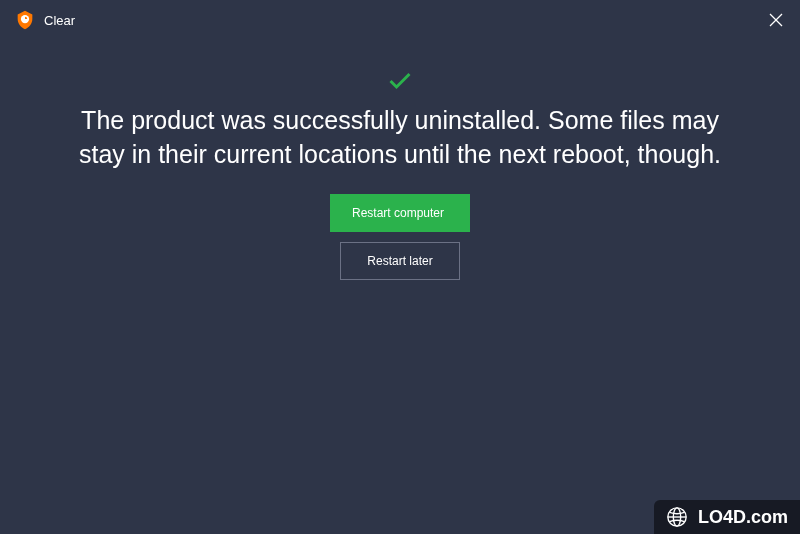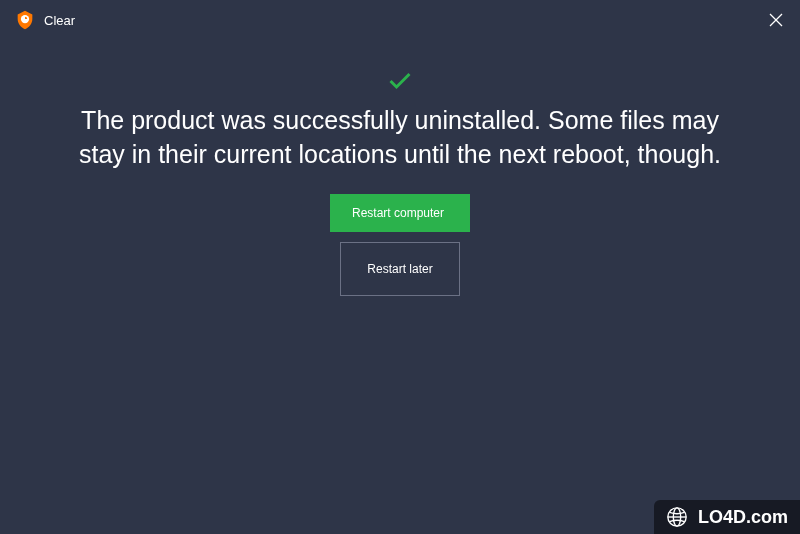--- a/index.html
+++ b/index.html
@@ -85,21 +85,21 @@
       font-size: 12px;
       font-family: inherit;
       cursor: pointer;
       min-width: 140px;
       text-align: left;
     }
     .btn-secondary {
       background: transparent;
       color: #ffffff;
       border: 1px solid #6b7185;
-      padding: 19px 22px;
+      padding: 11px 22px;
       font-size: 12px;
       font-family: inherit;
       cursor: pointer;
       min-width: 120px;
       text-align: center;
     }
     .watermark {
       position: absolute;
       bottom: 0;
       right: 0;

